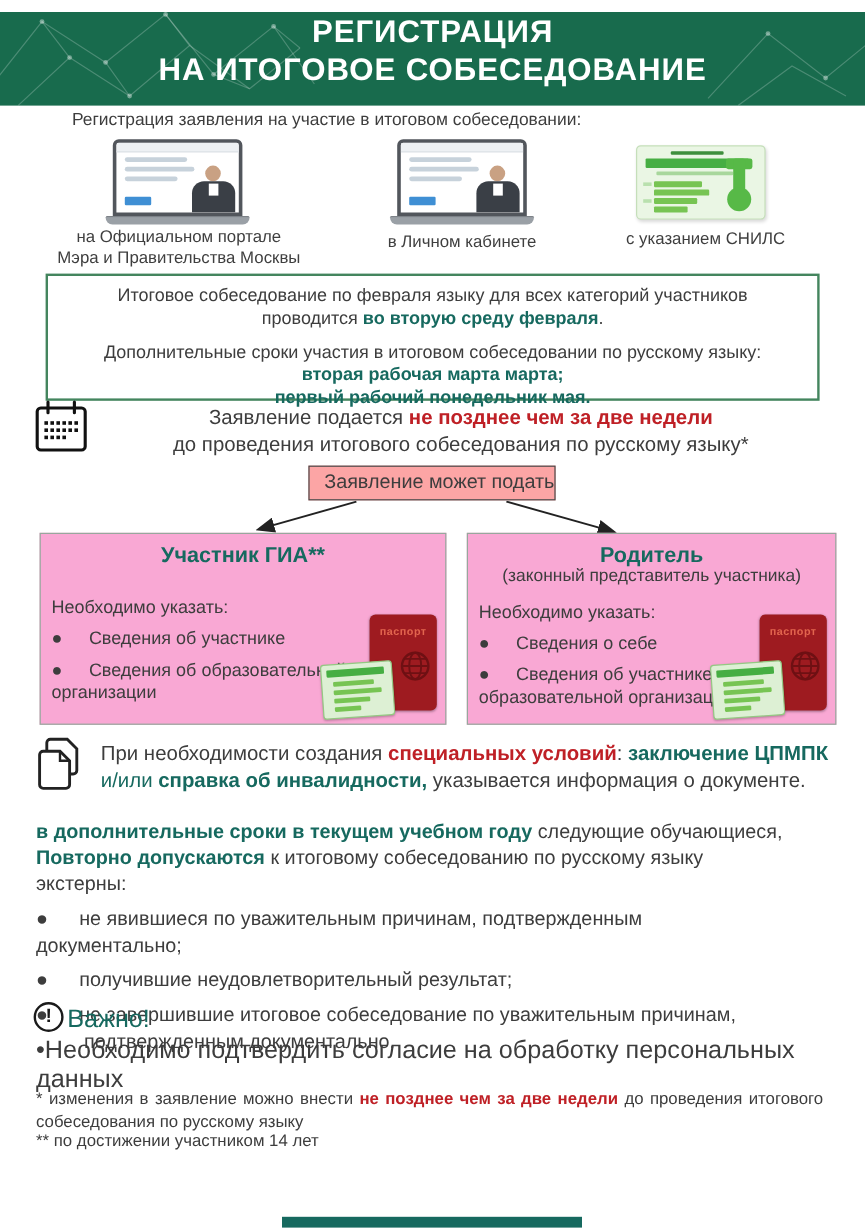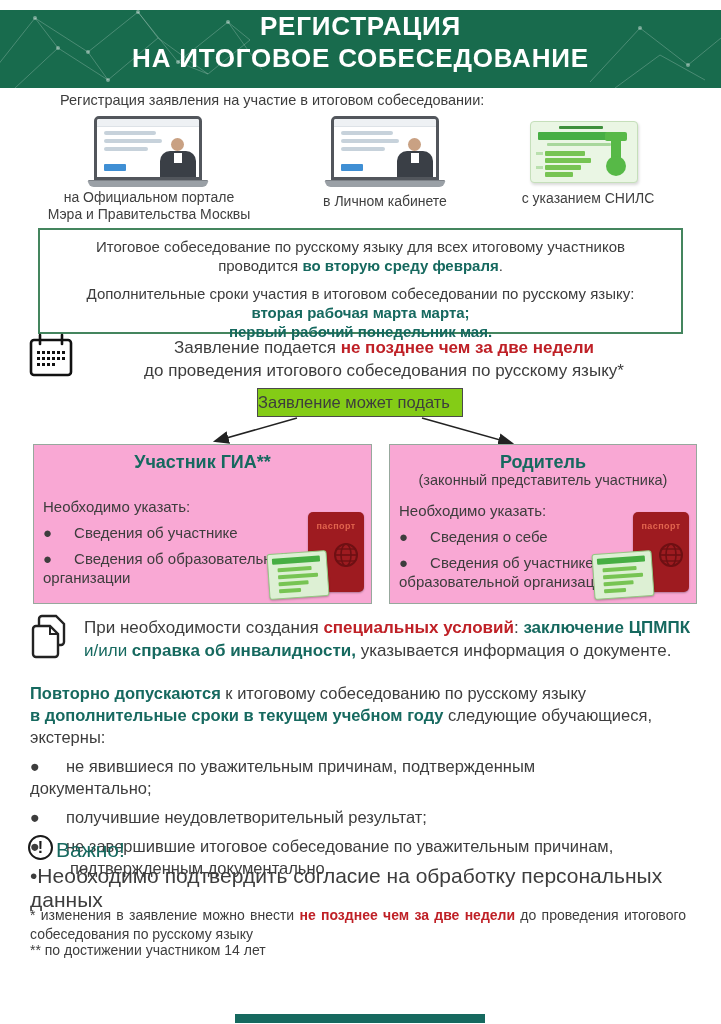--- a/index.html
+++ b/index.html
@@ -48,21 +48,21 @@
   .dates-gap{height:9px;}
 
   
   .cal{position:absolute;left:28px;top:333px;}
 
   
   .deadline{position:absolute;left:78px;top:336px;width:612px;text-align:center;font-size:17px;line-height:23px;}
 
   
   .who-box{position:absolute;left:257px;top:388px;width:204px;height:27px;border:1.5px solid #4a4a4a;
-           text-align:left;font-size:16.5px;line-height:27px;background:#84cc16;}
+           text-align:right;font-size:16.5px;line-height:27px;background:#fca5a5;}
   .arrows{position:absolute;left:0;top:417px;}
 
   
   .abox{position:absolute;top:444px;height:158px;border:1.5px solid #97a89d;background:#f9a8d4;}
   .abox.left{left:33px;width:337px;} .abox.right{left:389px;width:306px;}
   .btitle{margin-top:7px;text-align:center;font-size:18px;font-weight:bold;color:var(--teal,#16695f);line-height:20px;}
   .bsub{text-align:center;font-size:14.5px;line-height:17px;color:#3d3d3d;}
   .bbody{position:absolute;left:9px;top:52px;font-size:15px;line-height:19px;}
   .abox.left .bbody{width:256px;} .abox.right .bbody{width:288px;}
   .blt{margin-top:7px;} .dot{padding-right:22px;font-size:15px;}
@@ -184,21 +184,21 @@
       <div class="sc-cross"></div>
       <div class="sc-shaft"></div>
       <div class="sc-headkey"></div>
     </div>
   </div>
   <div class="caption" style="left:508px;top:190px;width:160px;">
     <div>с указанием СНИЛС</div>
   </div>
 
   <div class="dates-box">
-    <div>Итоговое собеседование по русскому языку для всех итоговому участников</div>
+    <div>Итоговое собеседование по февраля языку для всех категорий участников</div>
     <div><span>проводится </span><span class="tealb">во вторую среду февраля</span><span>.</span></div>
     <div class="dates-gap"></div>
     <div>Дополнительные сроки участия в итоговом собеседовании по русскому языку:</div>
     <div class="tealb">вторая рабочая марта марта;</div>
     <div class="tealb">первый рабочий понедельник мая.</div>
   </div>
 
   <svg class="cal" width="46" height="46" viewBox="0 0 46 46">
     <rect x="3" y="7" width="40" height="35" rx="3" fill="#fff" stroke="#111" stroke-width="2.6"></rect>
     <line x1="12" y1="2" x2="12" y2="11" stroke="#111" stroke-width="2.6" stroke-linecap="round"></line>
@@ -301,22 +301,22 @@
     <path d="M14,4 h14 l8,8 v18 a3,3 0 0 1 -3,3 h-19 a3,3 0 0 1 -3,-3 v-23 a3,3 0 0 1 3,-3 z" fill="#fff" stroke="#222" stroke-width="2.4"></path>
     <path d="M8,14 h14 l8,8 v20 a3,3 0 0 1 -3,3 h-19 a3,3 0 0 1 -3,-3 v-25 a3,3 0 0 1 3,-3 z" fill="#fff" stroke="#222" stroke-width="2.4"></path>
     <path d="M22,14 v8 h8" fill="none" stroke="#222" stroke-width="2"></path>
   </svg>
   <div class="spec-text">
     <div><span>При необходимости создания </span><span class="redb">специальных условий</span><span>: </span><span class="tealb">заключение ЦПМПК</span></div>
     <div><span class="teal">и/или </span><span class="tealb">справка об инвалидности,</span><span> указывается информация о документе.</span></div>
   </div>
 
   <div class="repeat">
+    <div><span class="tealb">в дополнительные сроки в текущем учебном году</span><span> следующие обучающиеся,</span></div>
     <div><span class="tealb">Повторно допускаются</span><span> к итоговому собеседованию по русскому языку</span></div>
-    <div><span class="tealb">в дополнительные сроки в текущем учебном году</span><span> следующие обучающиеся,</span></div>
     <div>экстерны:</div>
     <div class="rblts">
       <div class="rblt"><span class="rdot">●</span><span>не явившиеся по уважительным причинам, подтвержденным документально;</span></div>
       <div class="rblt"><span class="rdot">●</span><span>получившие неудовлетворительный результат;</span></div>
       <div class="rblt hang"><span class="rdot">●</span><span>не завершившие итоговое собеседование по уважительным причинам, подтвержденным документально.</span></div>
     </div>
   </div>
 
   <div class="imp-icon">!</div>
   <div class="imp-title">Важно!</div>

